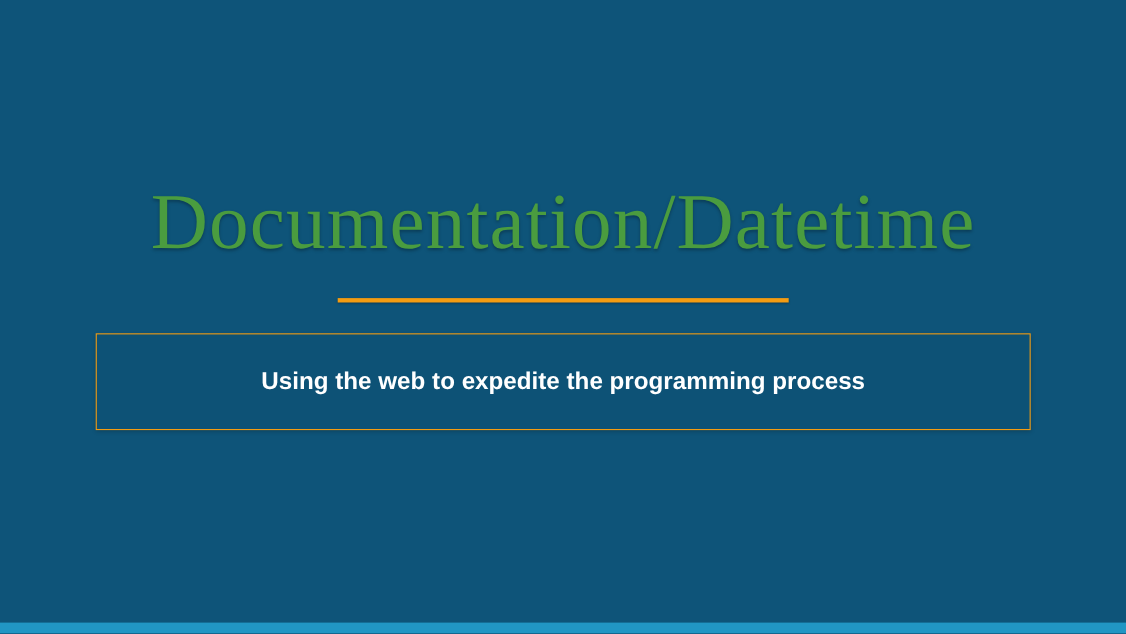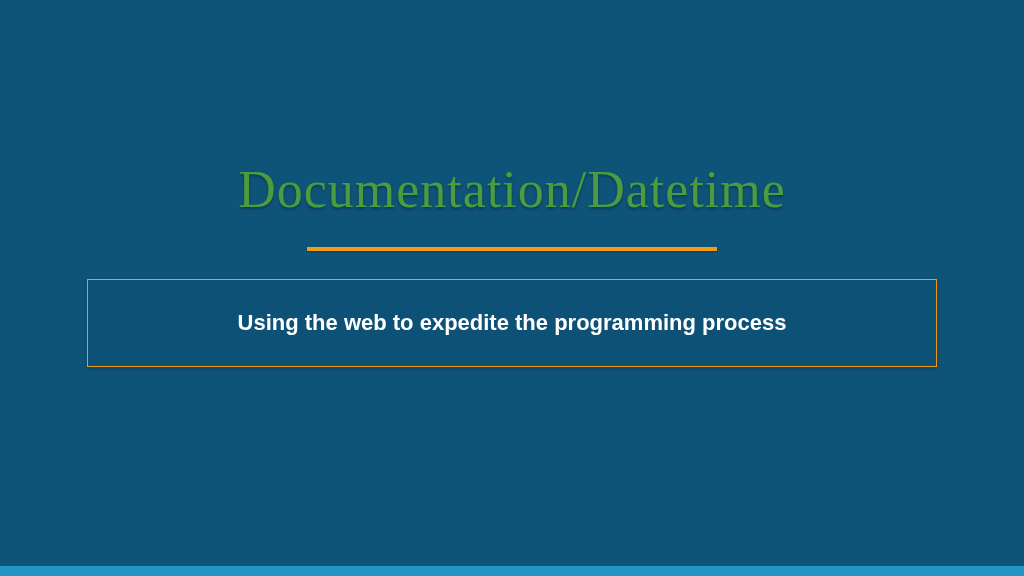--- a/index.html
+++ b/index.html
@@ -17,21 +17,21 @@
     }
     .slide-container {
       width: 100%;
       height: 100%;
       display: flex;
       flex-direction: column;
       align-items: center;
       padding-top: 160px;
     }
     .title {
-      font-size: 52px;
+      font-size: 72px;
       font-weight: normal;
       color: #4a9c3f;
       font-family: Georgia, 'Times New Roman', serif;
       letter-spacing: 1px;
       text-shadow: 0 2px 3px rgba(0,0,0,0.3);
       margin-bottom: 28px;
     }
     .divider {
       width: 410px;
       height: 4px;

